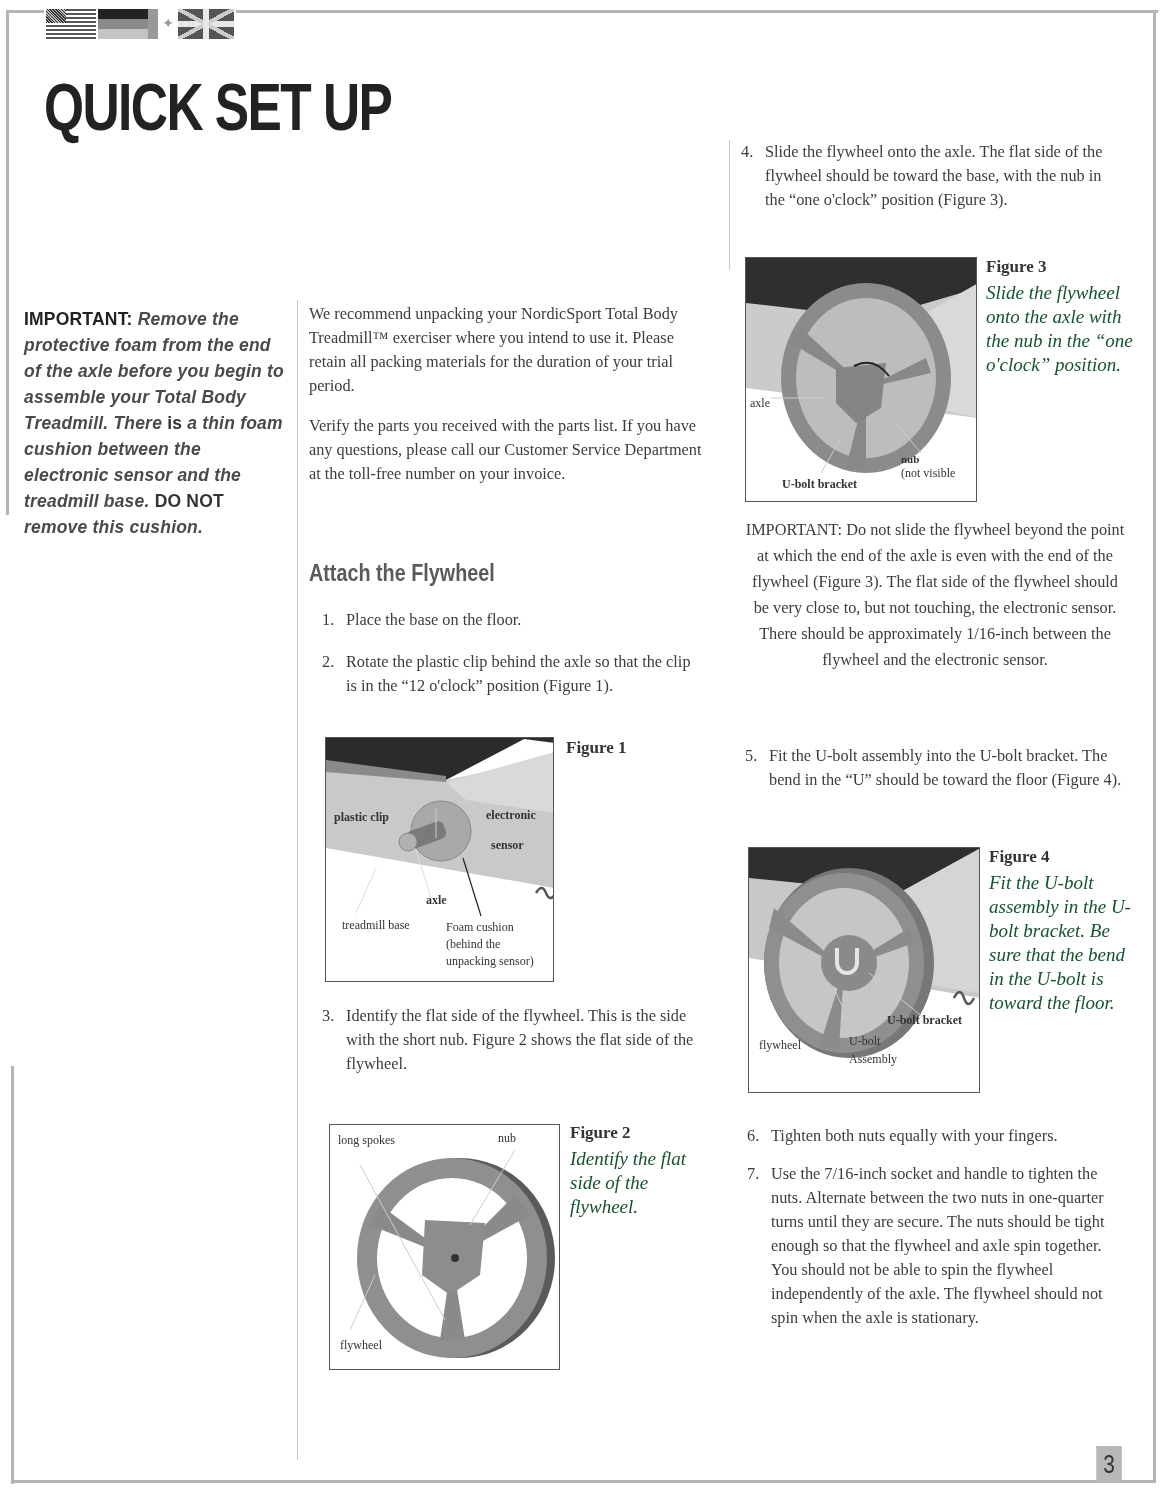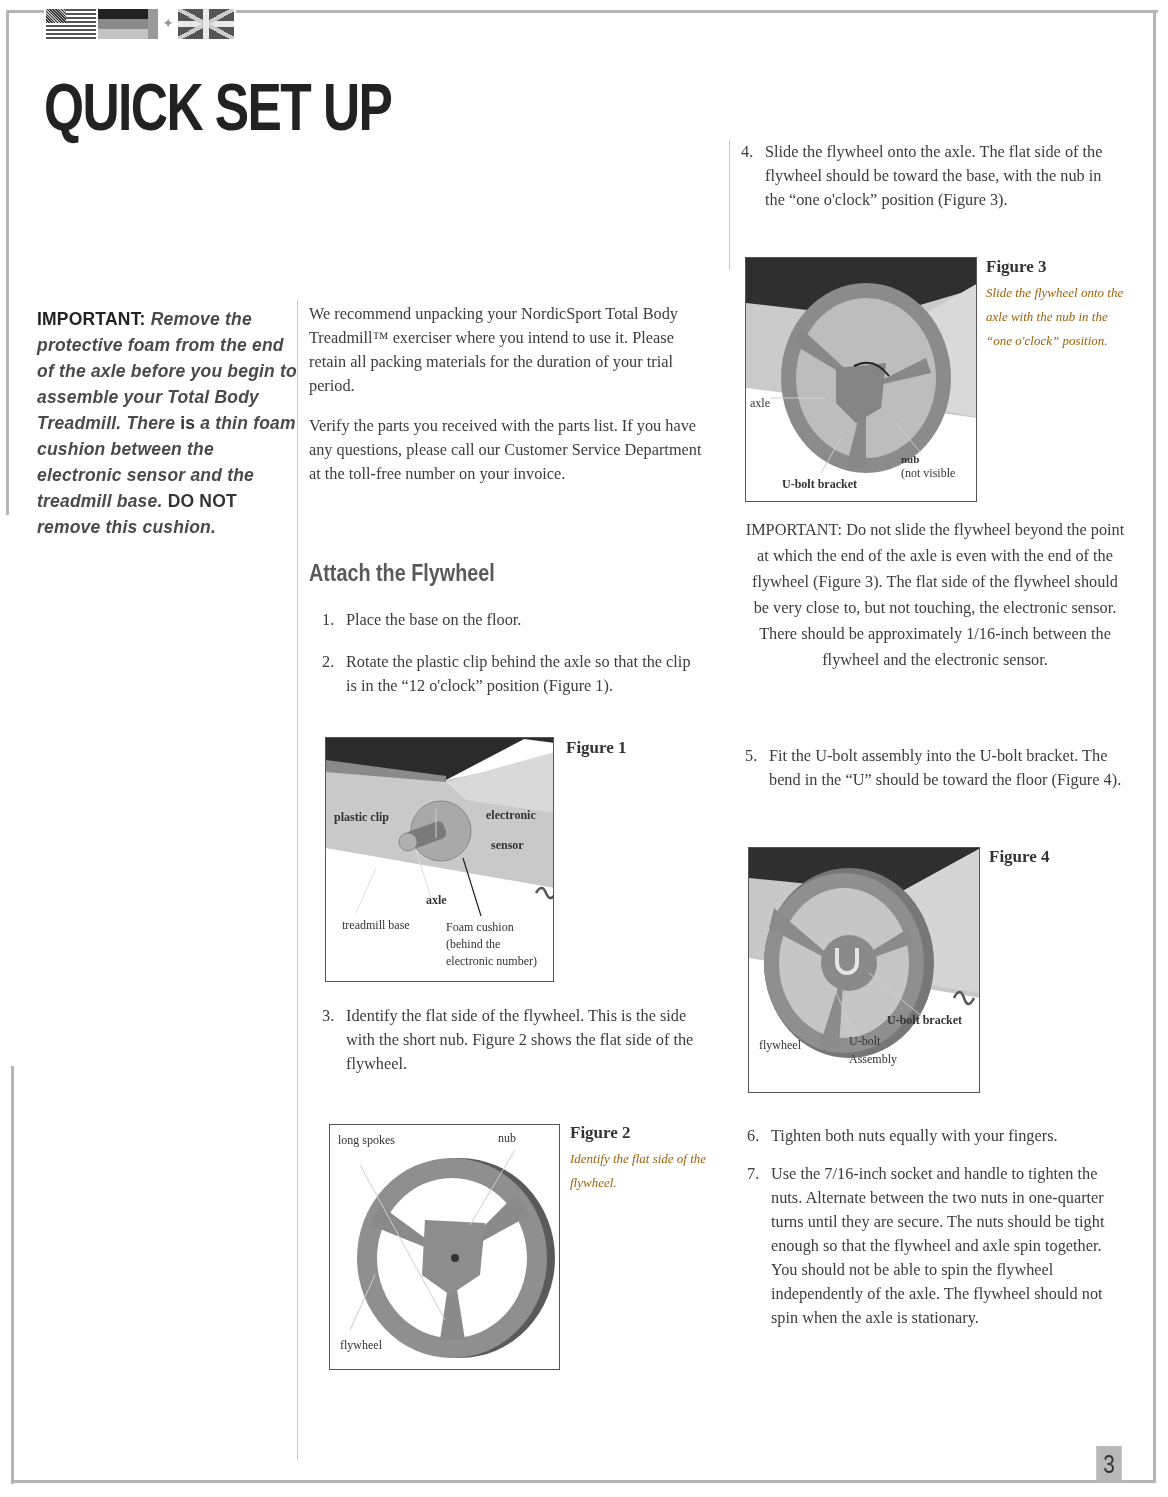--- a/index.html
+++ b/index.html
@@ -26,38 +26,38 @@
   .flag-uk { width: 56px; background: #555; position: relative; overflow: hidden; }
   .flag-uk::before { content: ""; position: absolute; left: 0; top: 12px; width: 100%; height: 6px; background: #e8e8e8; }
   .flag-uk::after { content: ""; position: absolute; left: 25px; top: 0; width: 6px; height: 100%; background: #e8e8e8; }
   .uk-diag { position: absolute; inset: 0; background:
       linear-gradient(to top right, transparent 46%, #ccc 46% 54%, transparent 54%),
       linear-gradient(to bottom right, transparent 46%, #ccc 46% 54%, transparent 54%); }
 
   .title { position: absolute; left: 44px; top: 74px; font-family: "Liberation Sans", sans-serif; font-weight: 900; font-size: 66px; letter-spacing: -2px; color: #222; transform: scaleX(0.78); transform-origin: left top; line-height: 1; }
 
   
-  .side-note { position: absolute; left: 37px; top: 306px; width: 262px; font-family: "Liberation Sans", sans-serif; font-size: 17.5px; line-height: 26px; color: #4a4a4a; font-style: italic; font-weight: bold; letter-spacing: 0.2px; }
+  .side-note { position: absolute; left: 24px; top: 306px; width: 262px; font-family: "Liberation Sans", sans-serif; font-size: 17.5px; line-height: 26px; color: #4a4a4a; font-style: italic; font-weight: bold; letter-spacing: 0.2px; }
   .side-note .lead { font-style: normal; color: #222; }
   .side-note .em { color: #333; font-style: normal; }
 
   .body-text { font-size: 16.3px; line-height: 24px; color: #3c3c3c; }
   .p1 { position: absolute; left: 309px; top: 302px; width: 400px; }
   .p2 { position: absolute; left: 309px; top: 414px; width: 400px; }
 
   .section-heading { position: absolute; left: 309px; top: 560px; font-family: "Liberation Sans", sans-serif; font-weight: bold; font-size: 23px; color: #5a5a5a; transform: scaleX(0.86); transform-origin: left top; }
 
   .step { position: absolute; display: flex; }
   .step .num { width: 24px; flex: none; }
   .step .txt { flex: 1; }
 
   .figure { position: absolute; border: 1.5px solid #555; background: #fff; overflow: hidden; }
   .fig-caption { position: absolute; }
   .fig-title { font-weight: bold; font-size: 17px; color: #333; margin-bottom: 4px; }
-  .fig-desc { font-style: italic; font-size: 13px; line-height: 24px; color: #a16207; }
+  .fig-desc { font-style: italic; font-size: 19px; line-height: 24px; color: #14532d; }
 
   .lbl { position: absolute; font-size: 12px; color: #333; line-height: 14px; }
   .lbl.b { font-weight: bold; }
 
   .important-2 { position: absolute; left: 745px; top: 517px; width: 380px; text-align: center; }
 
   .page-num { position: absolute; left: 1093px; top: 1446px; width: 32px; height: 36px; background: #b8b8b8; font-family: "Liberation Sans", sans-serif; font-size: 26px; text-align: center; line-height: 36px; color: #333; transform: scaleX(0.8); }
   svg { display: block; }
 </style>
 </head>
@@ -116,21 +116,21 @@
     <line x1="90" y1="112" x2="105" y2="160" stroke="#ddd"></line>
     <path d="M210,155 q6,-10 10,0 q4,10 10,0" fill="none" stroke="#555" stroke-width="2.5"></path>
   </svg>
   <span class="lbl b" style="left:8px; top:50px;margin-top:22px;">plastic clip</span>
   <span class="lbl b" style="left:160px; top:70px;">electronic</span>
   <span class="lbl b" style="left:165px; top:100px;">sensor</span>
   <span class="lbl b" style="left:100px; top:155px;">axle</span>
   <span class="lbl" style="left:16px; top:180px;">treadmill base</span>
   <span class="lbl" style="left:120px; top:182px;">Foam cushion</span>
   <span class="lbl" style="left:120px; top:199px;">(behind the</span>
-  <span class="lbl" style="left:120px; top:216px;">electronic number)</span>
+  <span class="lbl" style="left:120px; top:216px;">unpacking sensor)</span>
 </div>
 <div class="fig-caption" style="left:566px; top:738px; width:140px;">
   <div class="fig-title">Figure 1</div>
 </div>
 
 <div class="step body-text" style="left:322px; top:1004px; width:380px;">
   <span class="num">3.</span>
   <span class="txt">Identify the flat side of the flywheel. This is the side with the short nub. Figure 2 shows the flat side of the flywheel.</span>
 </div>
 
@@ -213,20 +213,21 @@
     <line x1="85" y1="140" x2="105" y2="185" stroke="#ccc"></line>
     <path d="M205,150 q6,-12 10,0 q4,12 10,0" fill="none" stroke="#555" stroke-width="2.5"></path>
   </svg>
   <span class="lbl b" style="left:138px; top:165px;">U-bolt bracket</span>
   <span class="lbl" style="left:10px; top:190px;">flywheel</span>
   <span class="lbl" style="left:100px; top:186px;">U-bolt</span>
   <span class="lbl" style="left:100px; top:204px;">Assembly</span>
 </div>
 <div class="fig-caption" style="left:989px; top:847px; width:150px;">
   <div class="fig-title">Figure 4</div>
+  <div class="fig-desc">Fit the U-bolt assembly in the U-bolt bracket. Be sure that the bend in the U-bolt is toward the floor.</div>
 </div>
 
 <div class="step body-text" style="left:747px; top:1124px; width:390px;">
   <span class="num">6.</span>
   <span class="txt">Tighten both nuts equally with your fingers.</span>
 </div>
 <div class="step body-text" style="left:747px; top:1162px; width:375px;">
   <span class="num">7.</span>
   <span class="txt">Use the 7/16-inch socket and handle to tighten the nuts. Alternate between the two nuts in one-quarter turns until they are secure. The nuts should be tight enough so that the flywheel and axle spin together. You should not be able to spin the flywheel independently of the axle. The flywheel should not spin when the axle is stationary.</span>
 </div>

